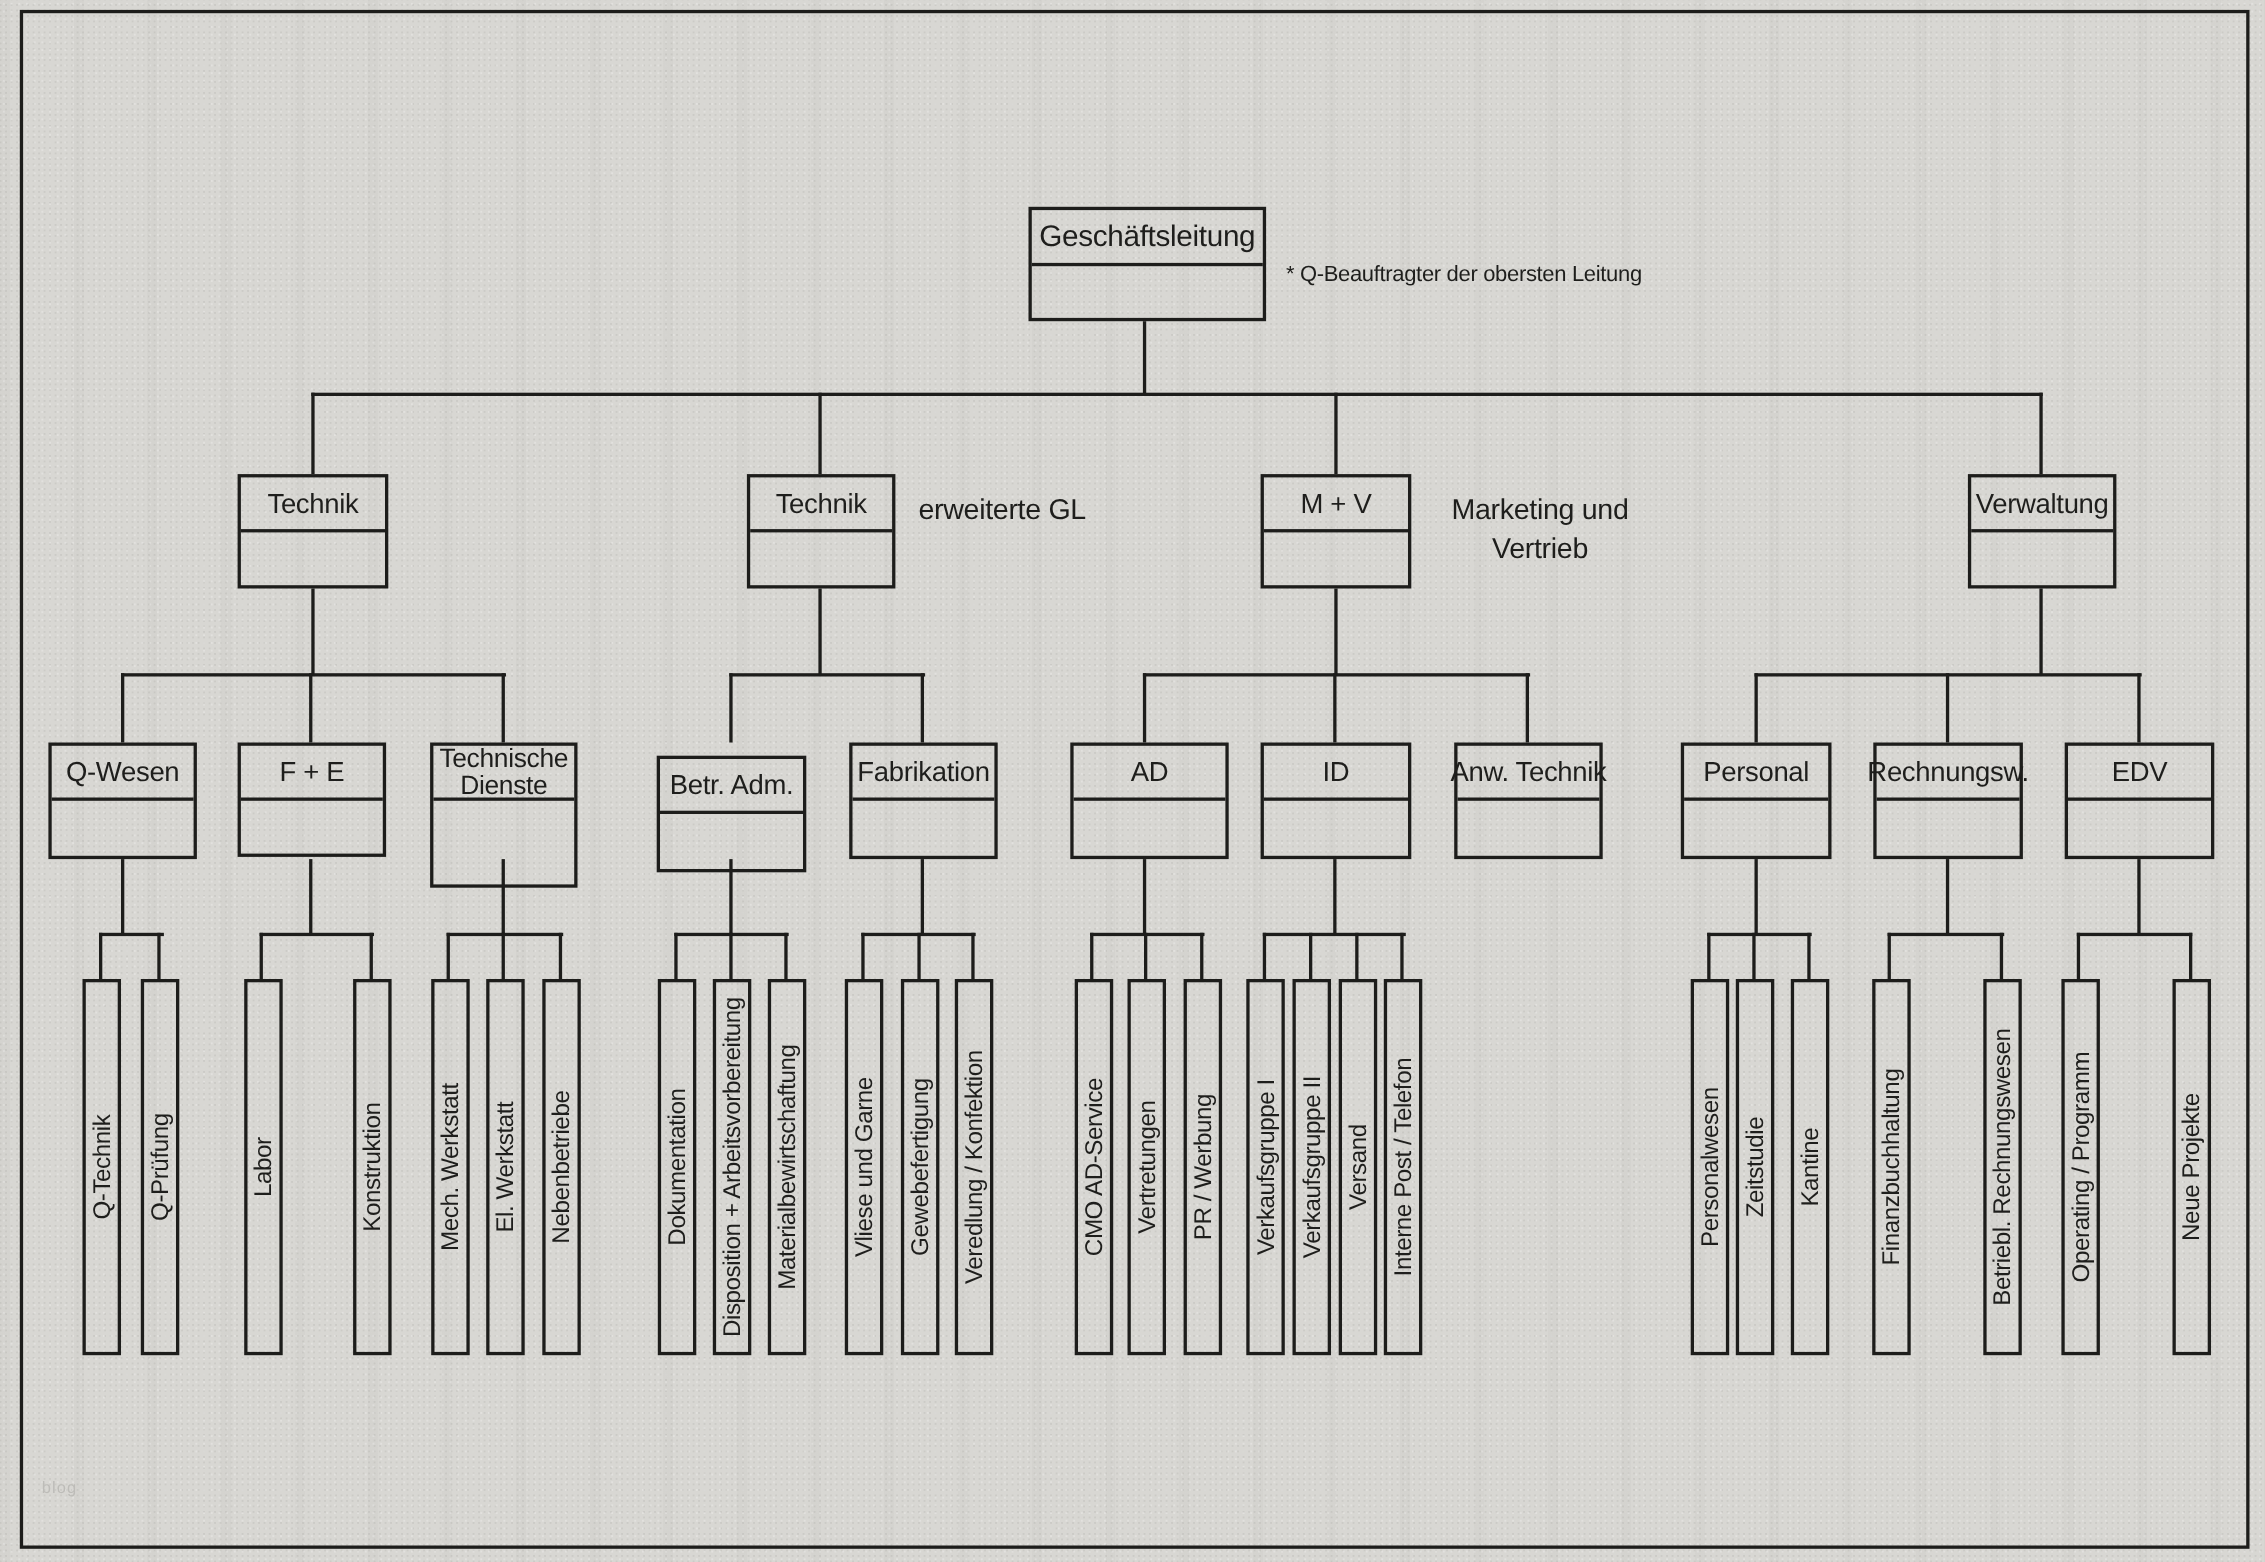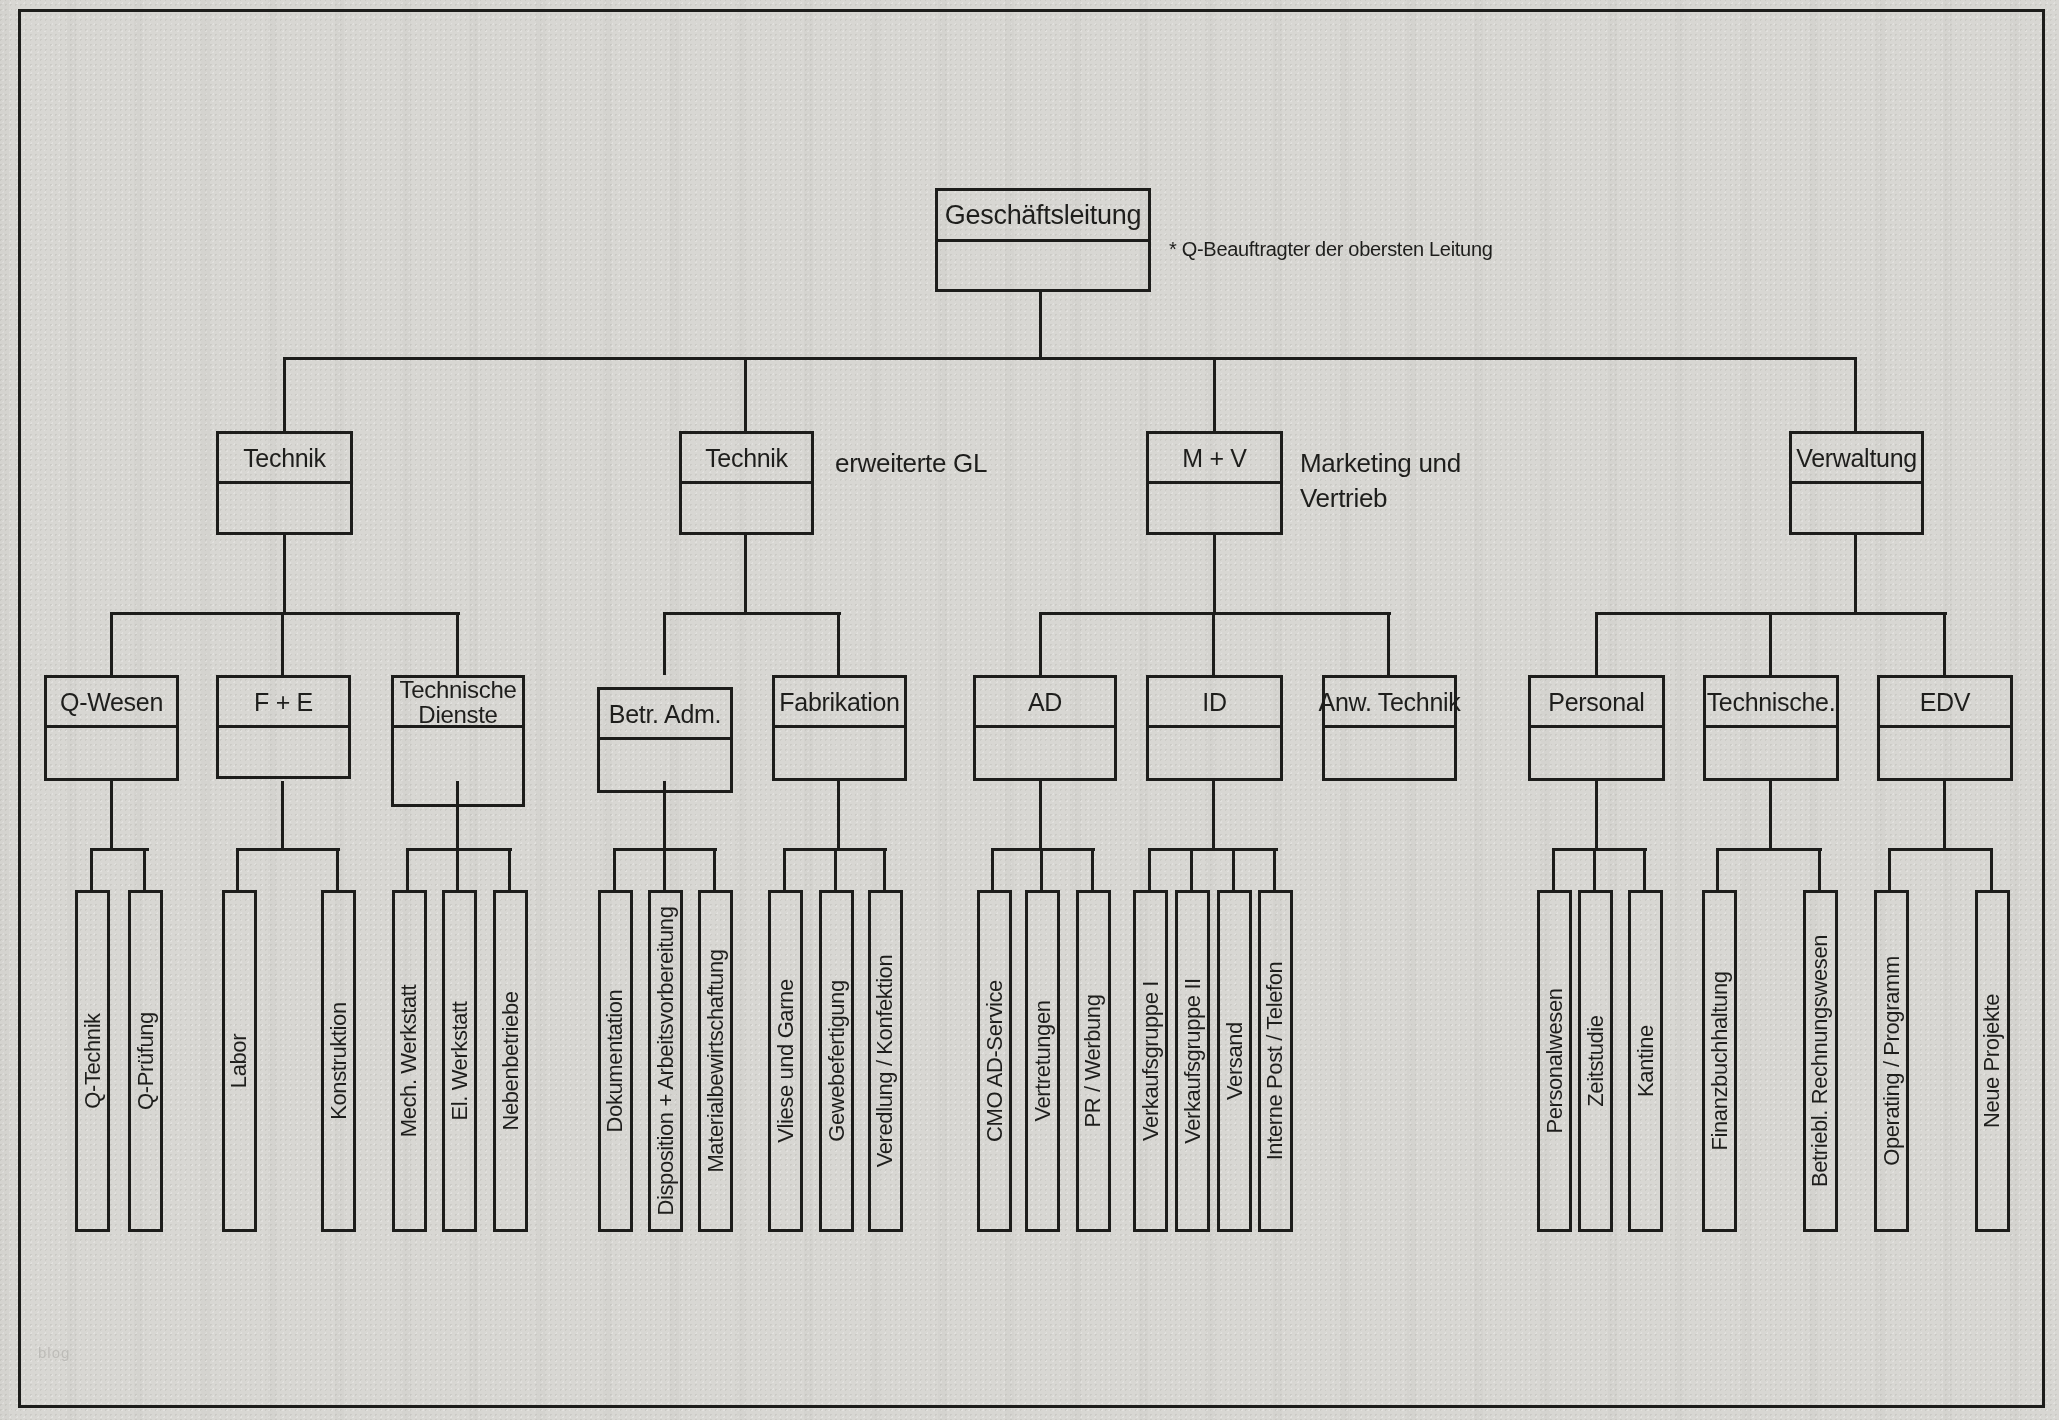--- a/index.html
+++ b/index.html
@@ -36,21 +36,21 @@
     border:3px solid #1d1d1b;display:flex;align-items:center;justify-content:center;
   }
   .vbox>span{
     transform:rotate(-90deg);white-space:nowrap;
     font-size:22px;letter-spacing:-.4px;
   }
   .hl{position:absolute;height:3px;background:#1d1d1b;}
   .vl{position:absolute;width:3px;background:#1d1d1b;}
   .note{position:absolute;font-size:20px;letter-spacing:-.3px;}
   .side-label{position:absolute;font-size:26px;letter-spacing:-.3px;}
-  .mv-label{position:absolute;font-size:26px;letter-spacing:-.3px;width:200px;line-height:35px;}
+  .mv-label{position:absolute;font-size:26px;letter-spacing:-.3px;width:200px;text-align:center;line-height:35px;}
   .watermark{position:absolute;font-size:15px;color:#bdbcb8;letter-spacing:1px;}
 </style>
 </head>
 <body>
 
 <div class="stage">
   <div class="streaks"></div>
   <div class="frame"></div>
 
   <div class="vl" style="left:1039px;top:292px;height:67px"></div>
@@ -181,21 +181,21 @@
   <div class="box nowrap" style="left:1146px;top:675px;width:137px;height:106px">
     <div class="row1">ID</div>
   </div>
   <div class="box nowrap" style="left:1322px;top:675px;width:135px;height:106px">
     <div class="row1">Anw. Technik</div>
   </div>
   <div class="box nowrap" style="left:1528px;top:675px;width:137px;height:106px">
     <div class="row1">Personal</div>
   </div>
   <div class="box nowrap" style="left:1703px;top:675px;width:136px;height:106px">
-    <div class="row1">Technische.</div>
+    <div class="row1">Rechnungsw.</div>
   </div>
   <div class="box nowrap" style="left:1877px;top:675px;width:136px;height:106px">
     <div class="row1">EDV</div>
   </div>
 
   <div class="vbox" style="left:75px">
       <span>Q-Technik</span>
     </div>
   <div class="vbox" style="left:128px">
       <span>Q-Prüfung</span>

